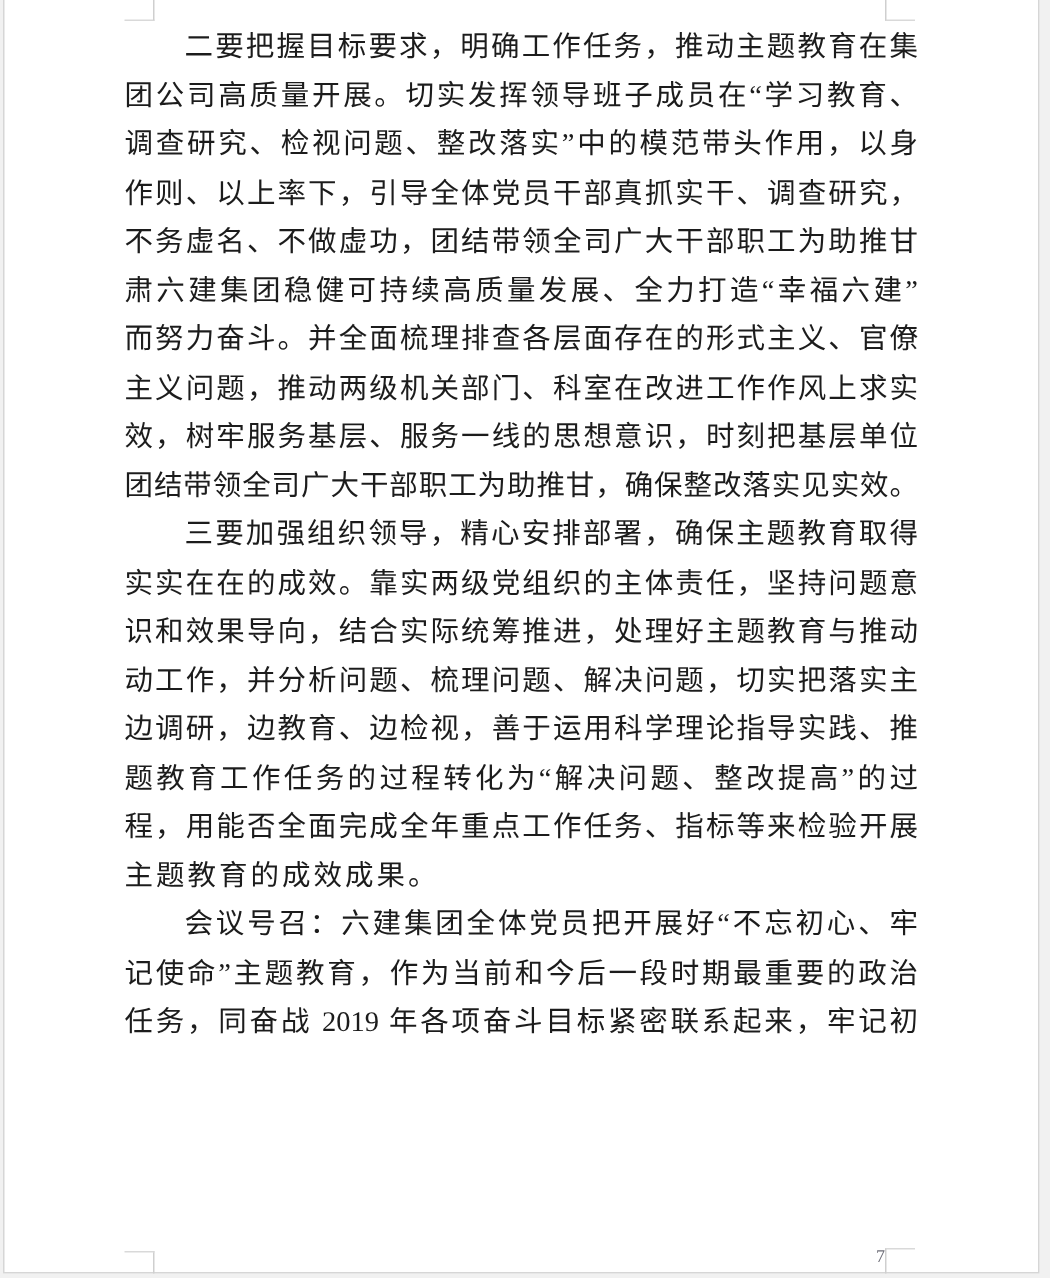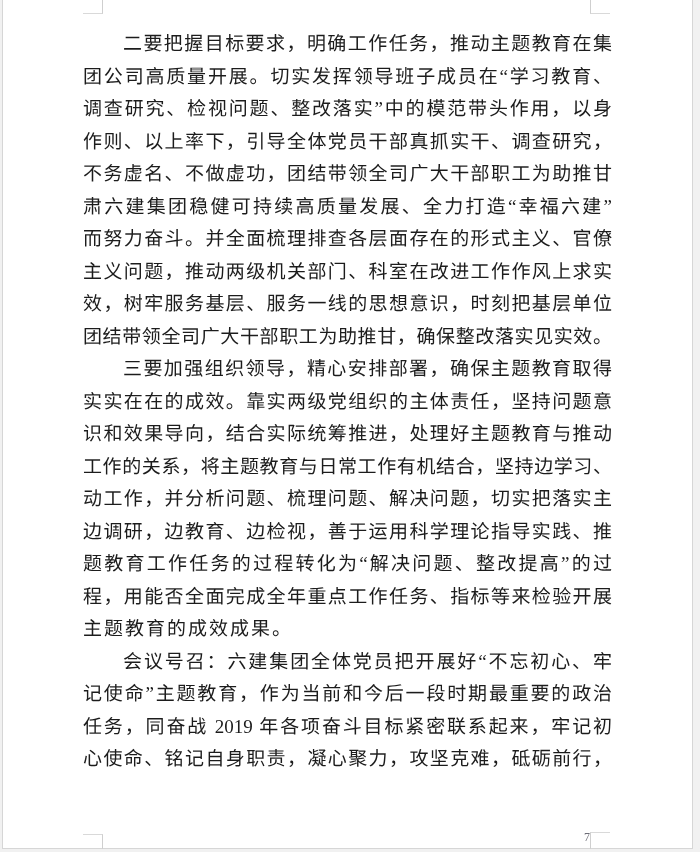--- a/index.html
+++ b/index.html
@@ -32,21 +32,21 @@
     box-sizing: border-box;
   }
   .crop.tl { left: 83px;  top: 0;     border-bottom: 1px solid #d9d9d9; border-right: 1px solid #cfcfcf; }
   .crop.tr { left: 590px; top: 0;     border-bottom: 1px solid #d9d9d9; border-left: 1px solid #cfcfcf; }
   .crop.bl { left: 83px;  top: 834px; border-top: 1px solid #d9d9d9;   border-right: 1px solid #cfcfcf; height: 15px; }
   .crop.br { left: 590px; top: 832px; border-top: 1px solid #d9d9d9;   border-left: 1px solid #cfcfcf; height: 17px; }
 
   .textblock {
     position: absolute;
     left: 83px;
-    top: 28px;
+    top: 16px;
     width: 529px;
     font-size: 19px;
     line-height: 32.5px;
     color: #1c1c1c;
   }
   .line {
     height: 32.5px;
     text-align: justify;
     text-align-last: justify;
     overflow: hidden;
@@ -87,28 +87,26 @@
     <div class="line">肃六建集团稳健可持续高质量发展、全力打造“幸福六建”</div>
     <div class="line">而努力奋斗。并全面梳理排查各层面存在的形式主义、官僚</div>
     <div class="line">主义问题，推动两级机关部门、科室在改进工作作风上求实</div>
     <div class="line">效，树牢服务基层、服务一线的思想意识，时刻把基层单位</div>
     <div class="line">团结带领全司广大干部职工为助推甘，确保整改落实见实效。</div>
   </div>
   <div>
     <div class="line first">三要加强组织领导，精心安排部署，确保主题教育取得</div>
     <div class="line">实实在在的成效。靠实两级党组织的主体责任，坚持问题意</div>
     <div class="line">识和效果导向，结合实际统筹推进，处理好主题教育与推动</div>
-    <div class="line">工作的关系，将主题教育与日常工作有机结合，坚持边学习、</div>
     <div class="line">动工作，并分析问题、梳理问题、解决问题，切实把落实主</div>
     <div class="line">边调研，边教育、边检视，善于运用科学理论指导实践、推</div>
     <div class="line">题教育工作任务的过程转化为“解决问题、整改提高”的过</div>
     <div class="line">程，用能否全面完成全年重点工作任务、指标等来检验开展</div>
     <div class="line short">主题教育的成效成果。</div>
   </div>
   <div>
     <div class="line first">会议号召：六建集团全体党员把开展好“不忘初心、牢</div>
     <div class="line">记使命”主题教育，作为当前和今后一段时期最重要的政治</div>
     <div class="line">任务，同奋战 2019 年各项奋斗目标紧密联系起来，牢记初</div>
-    <div class="line">心使命、铭记自身职责，凝心聚力，攻坚克难，砥砺前行，</div>
   </div>
 </div>
 
 <div class="page-number">7</div>
 
 </body></html>

